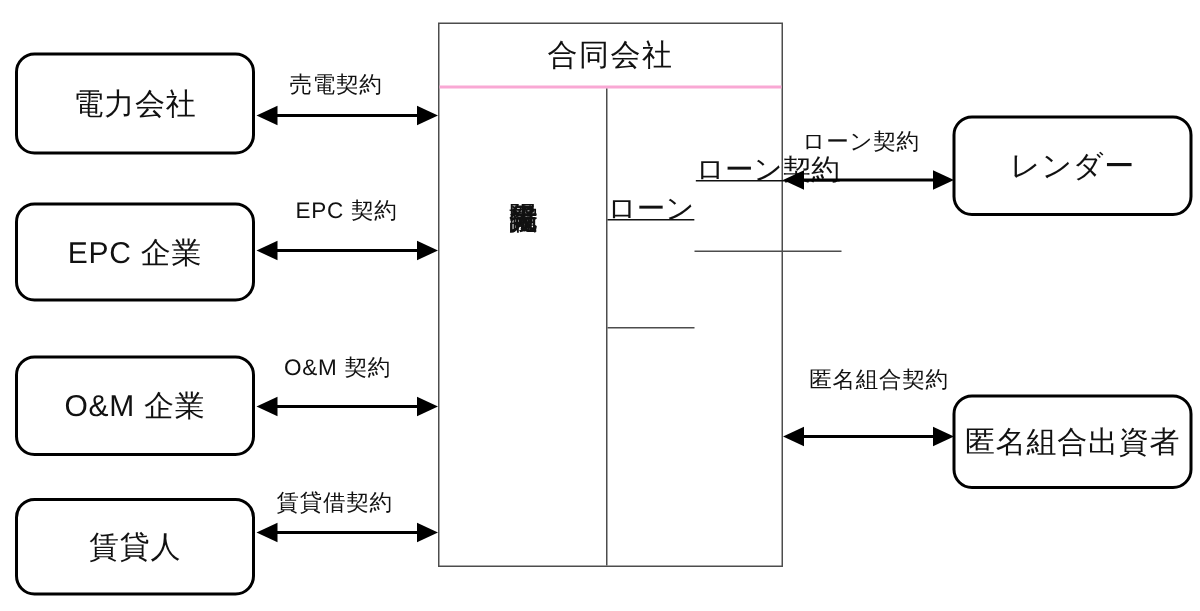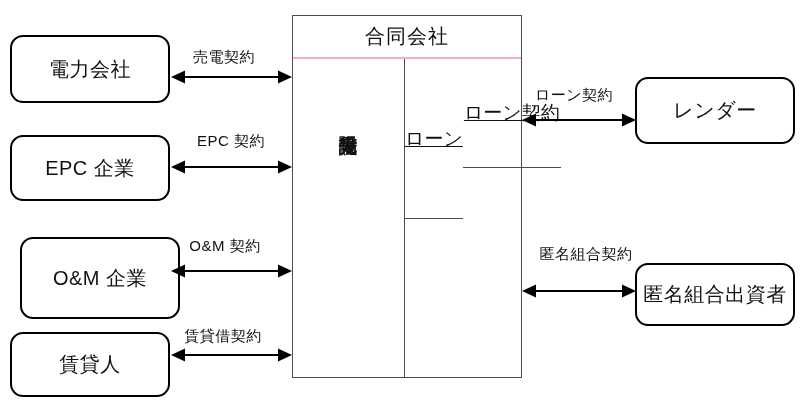--- a/index.html
+++ b/index.html
@@ -112,21 +112,21 @@
 <body>
 
 <div class="canvas">
 
   <div class="entity" style="left:10px; top:35px; height:68px">
     <span>電力会社</span>
   </div>
   <div class="entity" style="left:10px; top:135px; height:66px">
     <span>EPC 企業</span>
   </div>
-  <div class="entity" style="left:20px; top:237px; height:82px">
+  <div class="entity" style="left:10px; top:237px; height:67px">
     <span>O&amp;M 企業</span>
   </div>
   <div class="entity" style="left:635px; top:77px; height:67px">
     <span>レンダー</span>
   </div>
 
   <div class="entity" style="left:10px; top:332px; height:65px">
     <span>賃貸人</span>
   </div>
   <div class="entity" style="left:635px; top:263px; height:63px">

